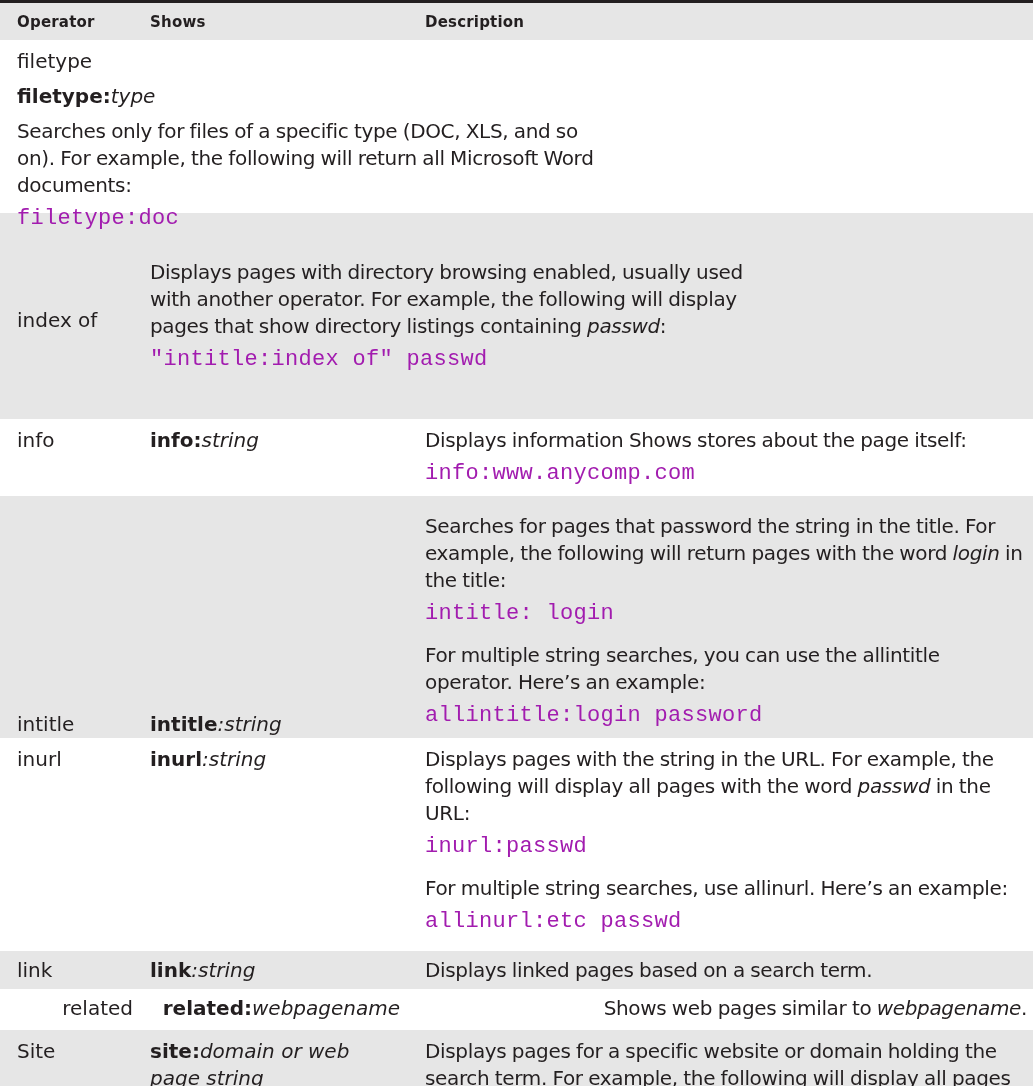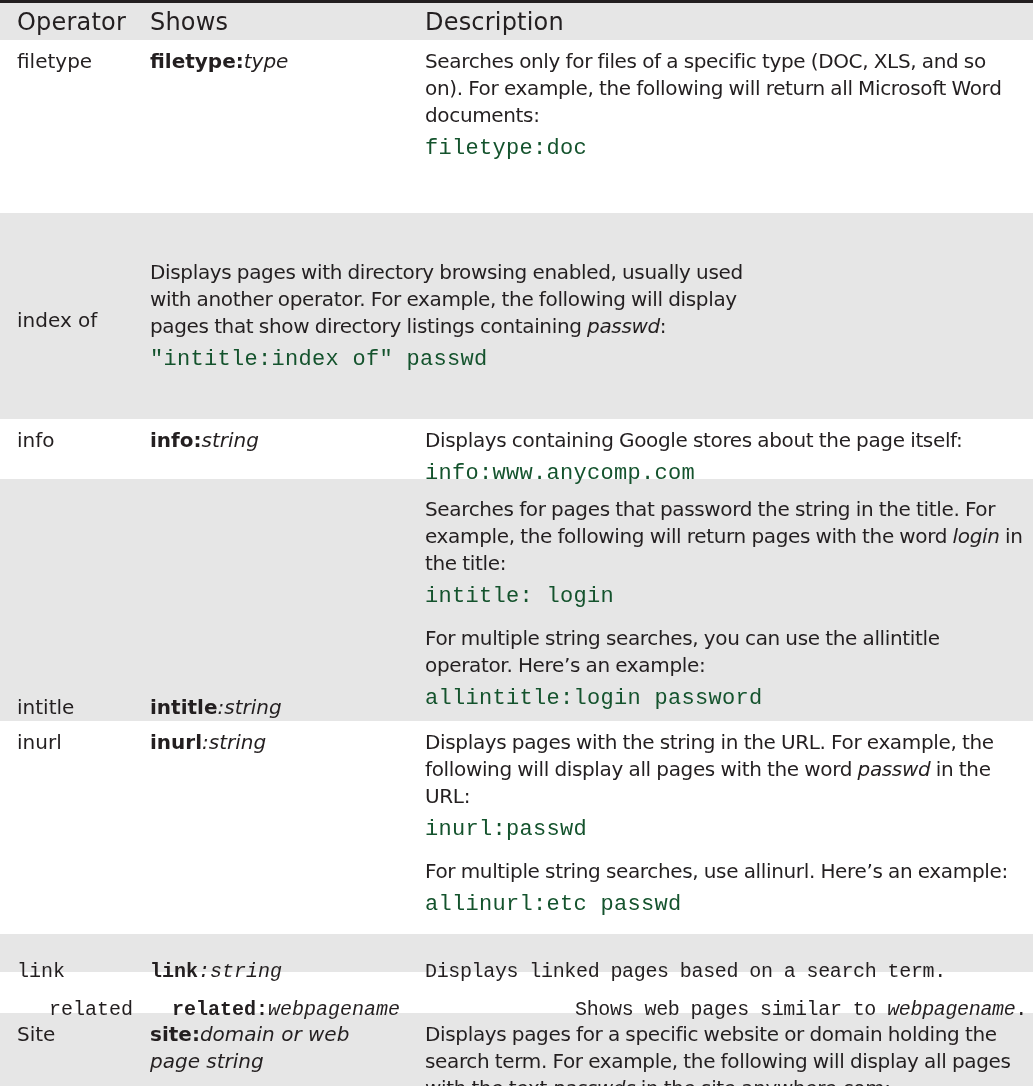--- a/index.html
+++ b/index.html
@@ -31,22 +31,22 @@
     }
     .cell {
       box-sizing: border-box;
       font-size: 20px;
       line-height: 27px;
     }
     .c-op   { width: 133px; padding-left: 17px; }
     .c-syn  { width: 275px; padding-left: 17px; padding-right: 8px; }
     .c-desc { width: 625px; padding-left: 17px; padding-right: 6px; }
     .header .cell {
-      font-weight: normal;
-      font-size: 24px;
+      font-weight: bold;
+      font-size: 15px;
       line-height: 24px;
       letter-spacing: 0.2px;
     }
     .body-row .cell { padding-top: 8px; }
     .syn b { font-weight: bold; }
     .syn i { font-style: italic; font-weight: normal; margin-top: 12px; }
     .desc-block {
       display: block;
       font-size: 20px;
       line-height: 27px;
@@ -55,37 +55,37 @@
     }
     .desc-block + .code-block,
     .code-block + .desc-block {
       margin-top: 6px;
     }
     .code-block {
       display: block;
       font-family: "Liberation Mono", "DejaVu Sans Mono", monospace;
       font-size: 22px;
       line-height: 28px;
-      color: #14532d;
+      color: #a21caf;
       padding-bottom: 8px;
       white-space: pre;
       letter-spacing: 0.3px;
     }
     .em { font-style: italic; }
 
     
-    .r-filetype { height: 173px; }
+    .r-filetype { height: 173px; flex-direction: column; }
     .r-indexof  { height: 206px; align-items: center; }
-    .r-info     { height: 60px; }
+    .r-info     { height: 77px; }
     .r-intitle  { height: 242px; align-items: flex-end; }
     .r-inurl    { height: 213px; }
     .r-link     { height: 38px; }
     .r-related  { height: 41px; text-align: right; }
     .r-site     { height: 137px; }
-    .r-link .cell, .r-related .cell { padding-top: 24px; font-family: Liberation Mono, monospace; }
+    .r-link .cell, .r-related .cell { padding-top: 6px; }
   </style>
 </head>
 <body>
 
 <div class="table">
 
   <div class="row header">
     <div class="cell c-op">Operator</div>
     <div class="cell c-syn">Shows</div>
     <div class="cell c-desc">Description</div>
@@ -105,21 +105,21 @@
     <div class="cell c-desc">
       <span class="desc-block"><span>Displays pages with directory browsing enabled, usually used with another operator. For example, the following will display pages that show directory listings containing </span><span class="em">passwd</span><span>:</span></span>
       <span class="code-block">"intitle:index of" passwd</span>
     </div>
   </div>
 
   <div class="row white body-row r-info">
     <div class="cell c-op">info</div>
     <div class="cell c-syn syn"><b>info:</b><i>string</i></div>
     <div class="cell c-desc">
-      <span class="desc-block">Displays containing Google stores about the page itself:</span>
+      <span class="desc-block">Displays information Shows stores about the page itself:</span>
       <span class="code-block">info:www.anycomp.com</span>
     </div>
   </div>
 
   <div class="row gray body-row r-intitle">
     <div class="cell c-op">intitle</div>
     <div class="cell c-syn syn"><b>intitle</b><i>:string</i></div>
     <div class="cell c-desc">
       <span class="desc-block"><span>Searches for pages that password the string in the title. For example, the following will return pages with the word </span><span class="em">login</span><span> in the title:</span></span>
       <span class="code-block">intitle: login</span>

